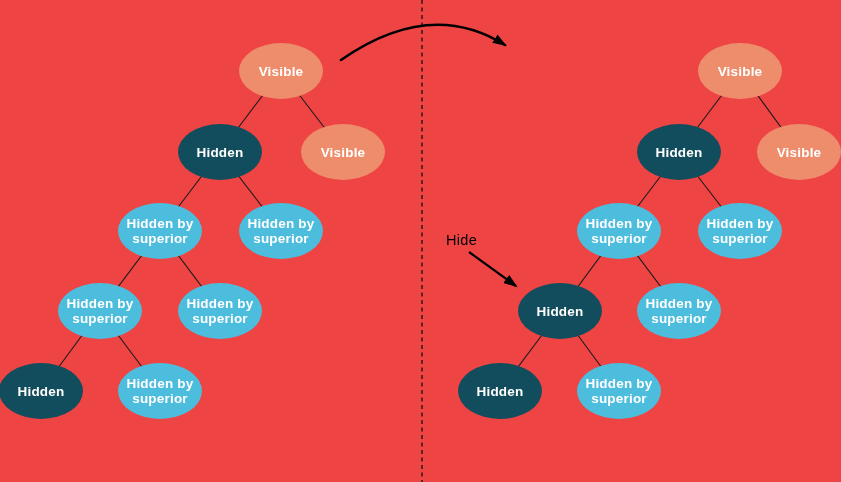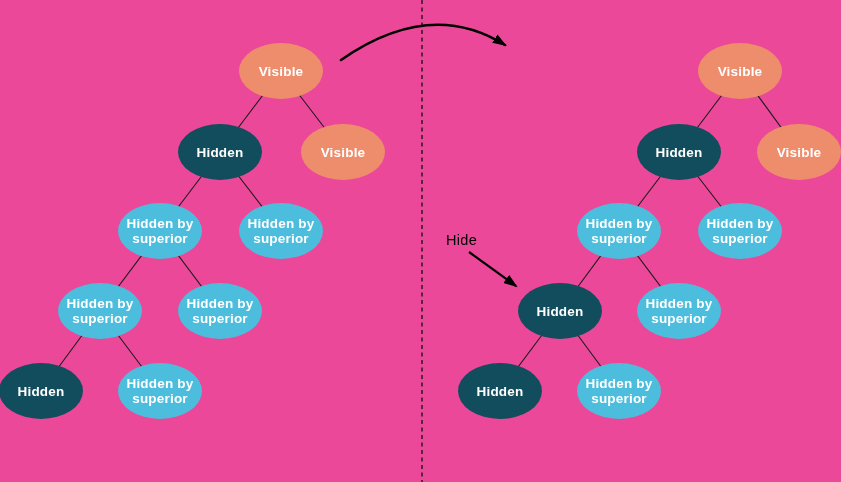--- a/index.html
+++ b/index.html
@@ -4,21 +4,21 @@
 <style>
   html, body {
     margin: 0;
     padding: 0;
     background: #ffffff;
   }
   .canvas {
     position: relative;
     width: 841px;
     height: 482px;
-    background: #ec4899;
+    background: #ef4444;
     overflow: hidden;
   }
   svg {
     display: block;
   }
   text.node-label {
     font-family: "Liberation Sans", sans-serif;
     font-weight: 700;
     font-size: 13.5px;
     letter-spacing: 0.2px;

